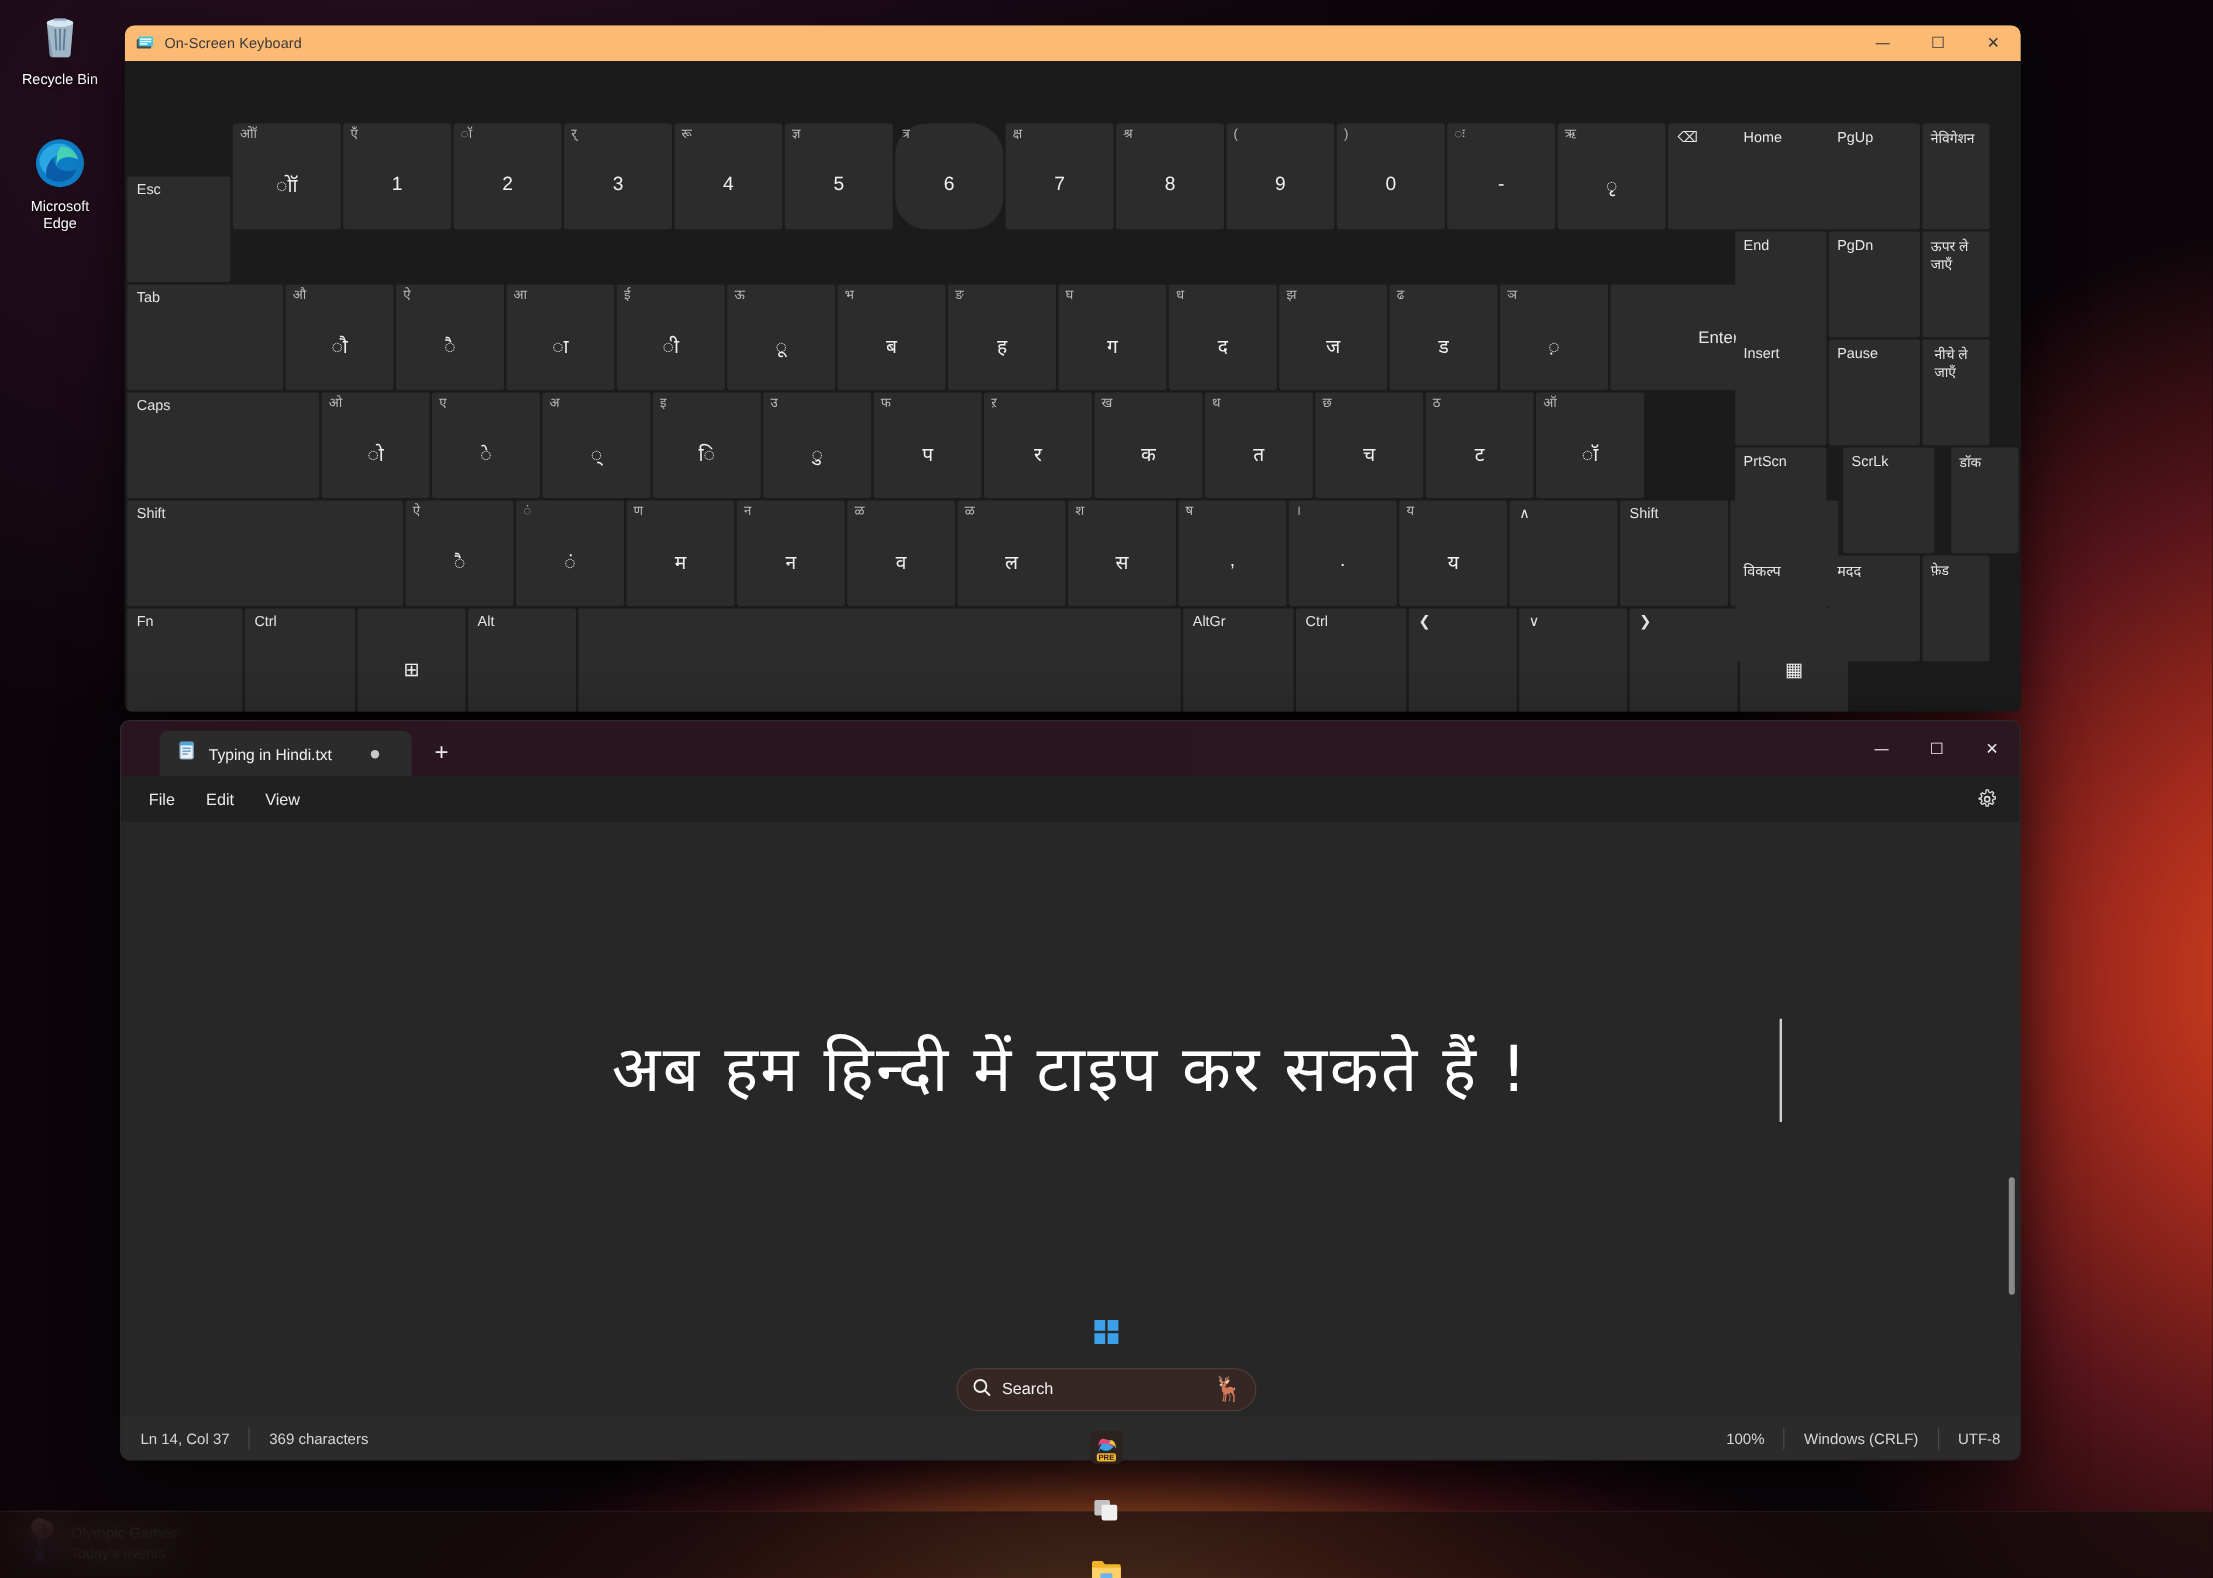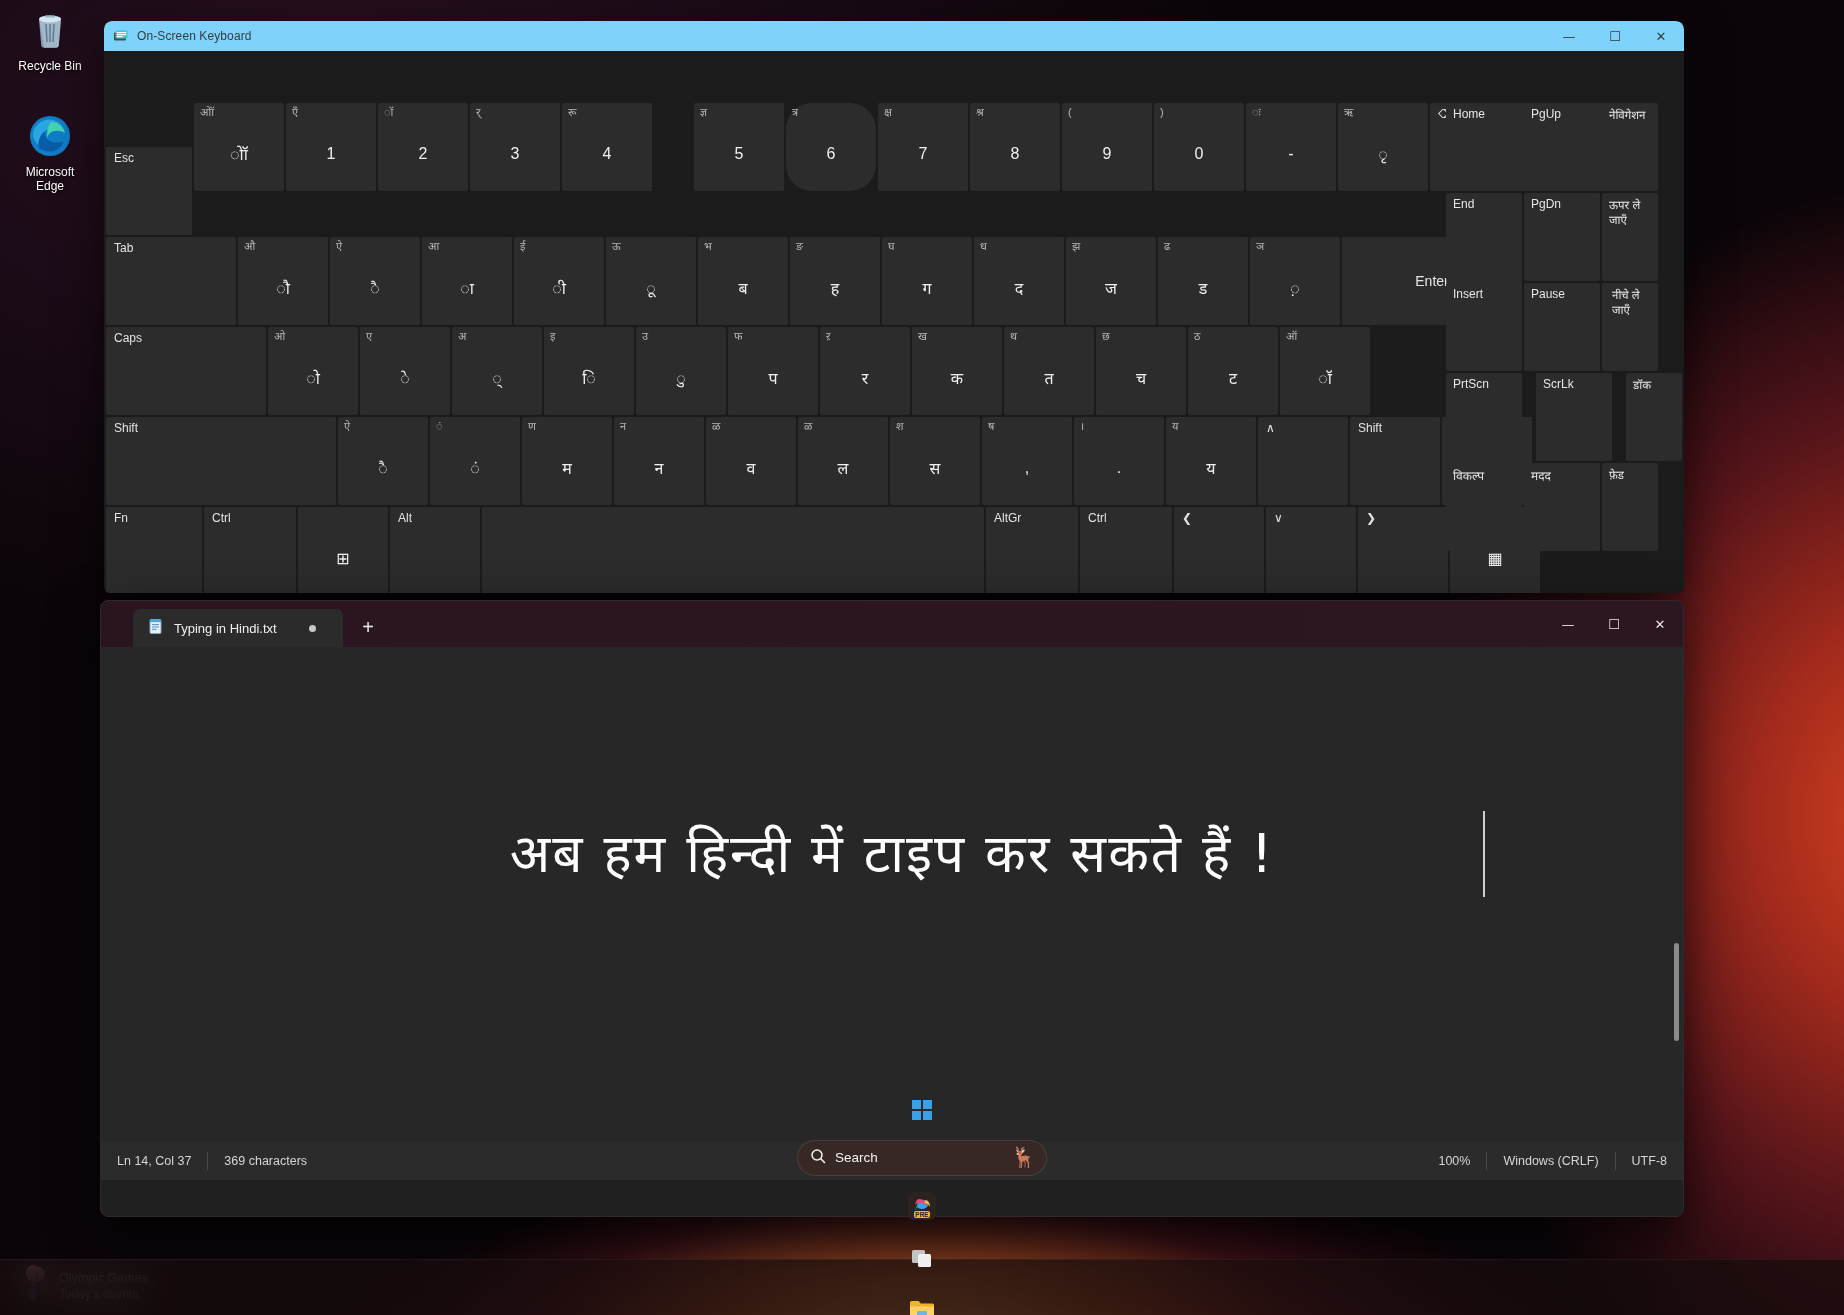--- a/index.html
+++ b/index.html
@@ -52,21 +52,21 @@
   #osk {
     position: absolute;
     left: 104px; top: 21px;
     width: 1580px; height: 572px;
     background: #1e1e1e;
     border-radius: 8px 8px 6px 6px;
     box-shadow: 0 18px 48px rgba(0,0,0,.65);
     overflow: hidden;
   }
   #osk-titlebar {
-    height: 30px; background: #7dd3fc;
+    height: 30px; background: #fdba74;
     display: flex; align-items: center;
     border-radius: 8px 8px 0 0;
   }
   #osk-titlebar .title {
     font-size: 12px; color: #3a3a3a; margin-left: 8px;
     letter-spacing: .1px;
   }
   #osk-titlebar .tb-icon { width:16px; height:16px; margin-left:9px; }
   #osk-titlebar .spacer { flex: 1; }
   #osk-titlebar .win-btn { color: #3a3a3a; height: 30px; }
@@ -304,21 +304,21 @@
             <span class="main">2</span>
           </div>
           <div class="key" style="width: 90px; flex: 0 0 90px;">
             <span class="tl">र्</span>
             <span class="main">3</span>
           </div>
           <div class="key" style="width: 90px; flex: 0 0 90px;">
             <span class="tl">रू</span>
             <span class="main">4</span>
           </div>
-          <div class="key" style="width: 90px; flex: 0 0 90px; margin-left: 40px;">
+          <div class="key" style="width: 90px; flex: 0 0 90px;">
             <span class="tl">ज्ञ</span>
             <span class="main">5</span>
           </div>
           <div class="key" style="width: 90px; flex: 0 0 90px; border-radius: 26px;">
             <span class="tl">त्र</span>
             <span class="main">6</span>
           </div>
           <div class="key" style="width: 90px; flex: 0 0 90px;">
             <span class="tl">क्ष</span>
             <span class="main">7</span>
@@ -621,20 +621,31 @@
       <span class="dot"></span>
     </div>
     <div id="np-newtab">+</div>
     <div id="np-winbtns">
       <span class="win-btn">—</span>
       <span class="win-btn">☐</span>
       <span class="win-btn close">✕</span>
     </div>
   </div>
 
+  <div id="np-menubar">
+    <span class="mi">File</span>
+    <span class="mi">Edit</span>
+    <span class="mi">View</span>
+    <span id="np-gear">
+      <svg width="18" height="18" viewBox="0 0 18 18">
+        <path d="M9 6.2A2.8 2.8 0 1 0 9 11.8 2.8 2.8 0 0 0 9 6.2zm0 1.3a1.5 1.5 0 1 1 0 3 1.5 1.5 0 0 1 0-3z" fill="#dcdcdc"></path>
+        <path d="M8.1 1.2h1.8l.3 1.8 1.4.6 1.5-1.05 1.3 1.3-1.05 1.5.6 1.4 1.8.3v1.8l-1.8.3-.6 1.4 1.05 1.5-1.3 1.3-1.5-1.05-1.4.6-.3 1.8H8.1l-.3-1.8-1.4-.6-1.5 1.05-1.3-1.3 1.05-1.5-.6-1.4-1.8-.3V8.1l1.8-.3.6-1.4L3.6 4.9l1.3-1.3 1.5 1.05 1.4-.6z" fill="none" stroke="#dcdcdc" stroke-width="1.1" stroke-linejoin="round"></path>
+      </svg>
+    </span>
+  </div>
 
   <div id="np-editor">
     <div id="np-text">अब हम हिन्दी में टाइप कर सकते हैं !</div>
     <div id="np-caret"></div>
     <div id="np-scroll"></div>
   </div>
 
   <div id="np-status">
     <span class="seg">Ln 14, Col 37</span>
     <span class="divider"></span>

